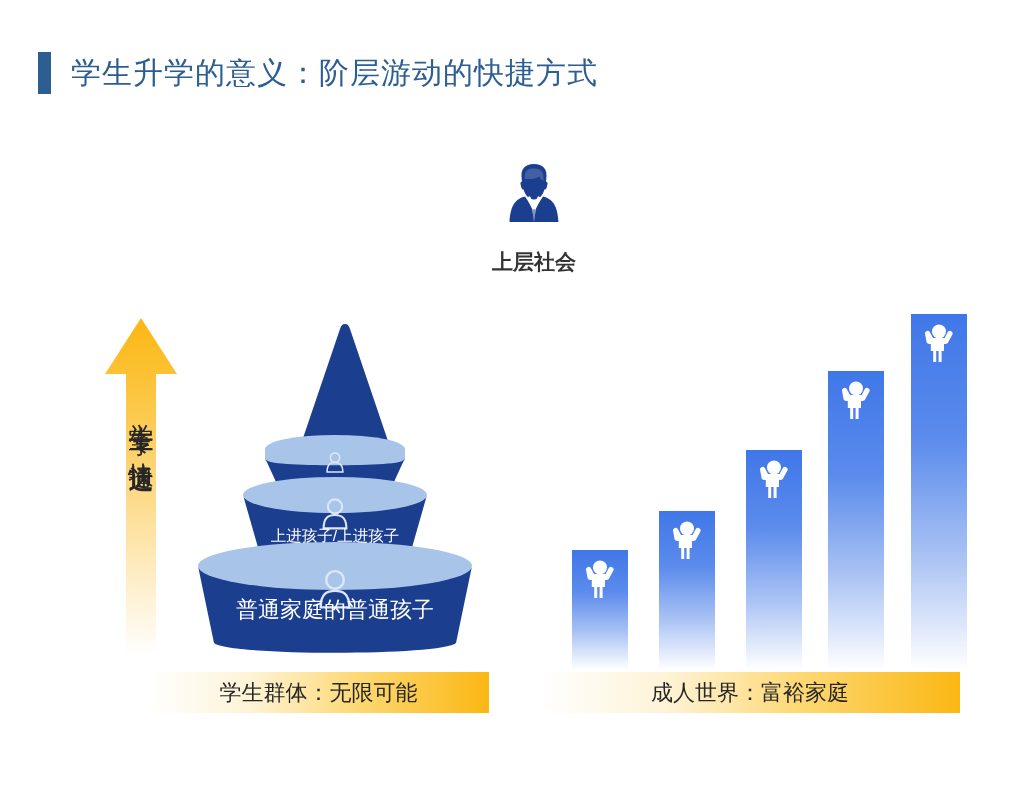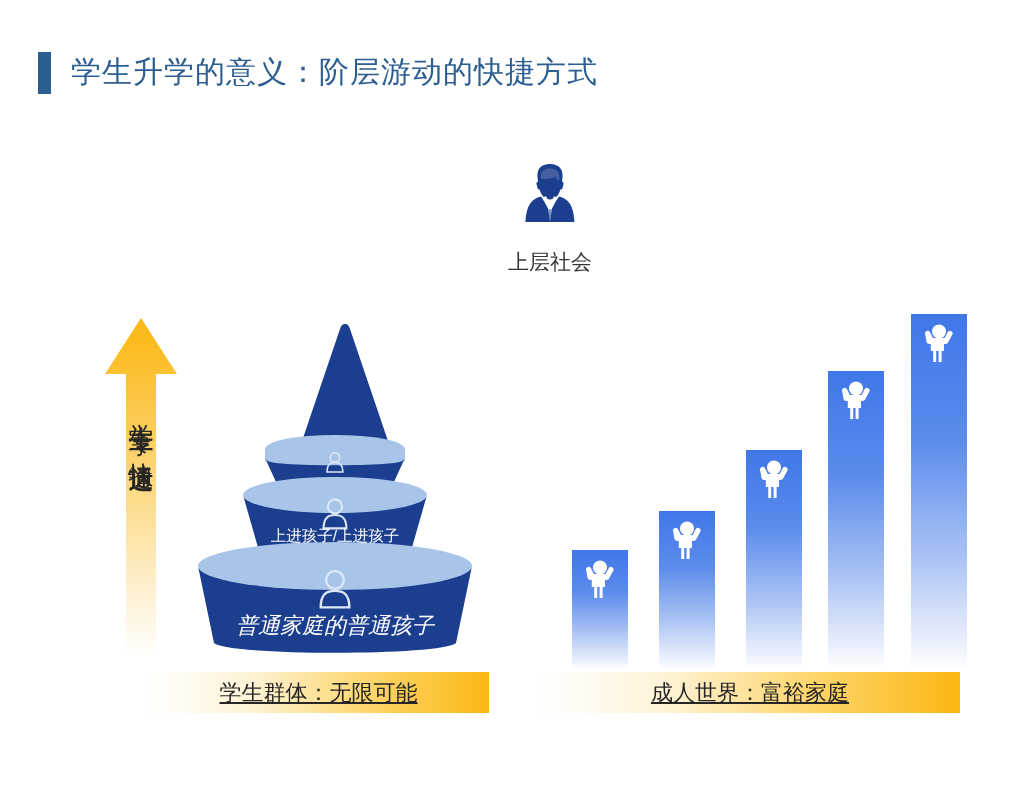--- a/index.html
+++ b/index.html
@@ -1,62 +1,62 @@
 <!DOCTYPE html>
 <html><head>
 <meta charset="utf-8">
 <style>
   html,body{margin:0;padding:0;background:#ffffff;}
   body{width:1024px;height:792px;position:relative;overflow:hidden;
        font-family:"Liberation Sans","DejaVu Sans",sans-serif;}
 
   
-  #title-row{position:absolute;left:38px;top:52px;display:flex;gap:20px;}
+  #title-row{position:absolute;left:38px;top:52px;display:flex;align-items:center;gap:20px;}
   #title-bar{width:13px;height:42px;background:#2C5E92;}
   #title-text{font-size:30px;color:#2C5E92;letter-spacing:1px;white-space:nowrap;}
 
   
-  #upper-block{position:absolute;left:490px;top:160px;width:120px;text-align:center;}
+  #upper-block{position:absolute;left:474px;top:160px;width:120px;text-align:center;font-weight:bold;}
   #upper-icon{width:62px;height:66px;margin:0 auto;display:block;}
   #upper-label{margin-top:22px;font-size:21px;color:#333;white-space:nowrap;}
 
   
   #arrow-wrap{position:absolute;left:104px;top:318px;width:74px;height:338px;}
   #arrow-svg{position:absolute;inset:0;}
   #arrow-text{position:absolute;left:0;top:86px;width:74px;height:250px;
               display:flex;align-items:flex-start;justify-content:center;}
   #arrow-text span{writing-mode:vertical-rl;text-orientation:upright;
               font-size:25px;color:#262626;letter-spacing:2px;line-height:1;}
 
   
   #pyramid{position:absolute;left:190px;top:318px;width:290px;height:340px;}
   #pyramid svg{position:absolute;left:0;top:0;}
   .tier-label{position:absolute;color:#ffffff;text-align:center;white-space:nowrap;
               left:0;width:290px;}
   #tier1-label{top:147px;font-size:11.5px;}
   #tier2-label{top:208px;font-size:15.5px;}
-  #tier3-label{top:293px;font-size:22px;font-style:italic;}
+  #tier3-label{top:277px;font-size:22px;}
 
   
   #bars{position:absolute;left:548px;top:250px;width:440px;height:420px;}
   .bar-col{position:absolute;bottom:0;width:56px;}
   .bar-label{position:absolute;left:50%;transform:translateX(-50%);
              writing-mode:vertical-rl;text-orientation:upright;
              font-size:19px;color:#333;line-height:1.02;letter-spacing:1px;}
   .bar-rect{position:absolute;left:0;width:56px;
             background:linear-gradient(to bottom,#4077E8 0%,#5B8BEC 35%,#A9C2F4 68%,#FFFFFF 100%);}
   .bar-person{position:absolute;left:50%;transform:translateX(-50%);width:34px;height:40px;}
 
   
   .footer{position:absolute;top:672px;height:41px;display:flex;align-items:center;justify-content:center;}
   #footer-left{left:148px;width:341px;
      background:linear-gradient(to right,#FFFFFF 0%,#FEF3D6 30%,#FDD873 62%,#FBB713 100%);}
   #footer-right{left:540px;width:420px;
      background:linear-gradient(to right,#FFFFFF 0%,#FEF3D6 30%,#FDD873 62%,#FBB713 100%);}
-  .footer span{font-size:22px;color:#262626;white-space:nowrap;text-decoration:underline;}
+  .footer span{font-size:22px;color:#262626;white-space:nowrap;}
 </style>
 </head>
 <body>
 
 <div id="title-row">
   <div id="title-bar"></div>
   <div id="title-text">学生升学的意义：阶层游动的快捷方式</div>
 </div>
 
 <div id="upper-block">

